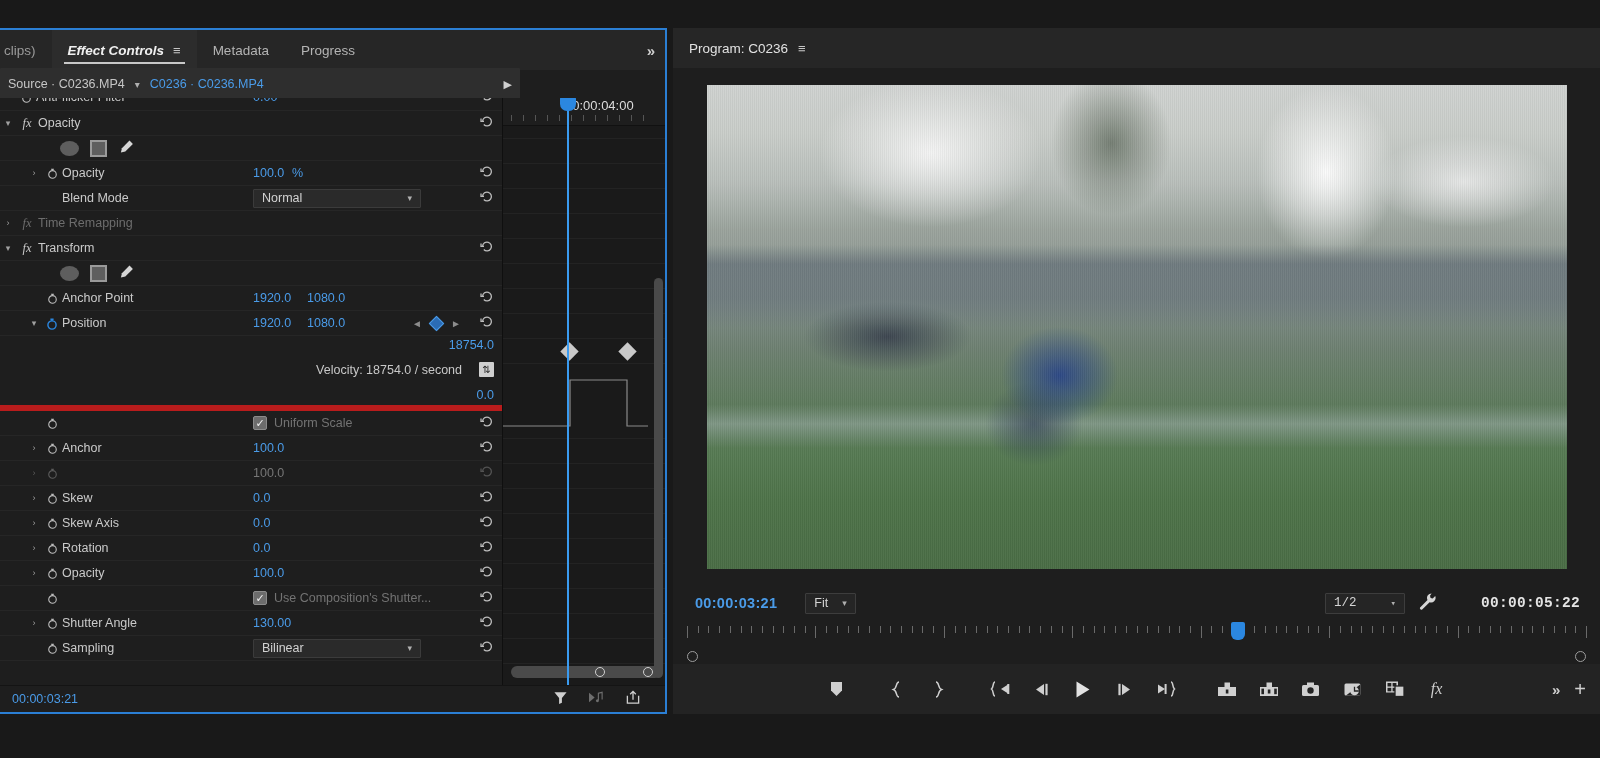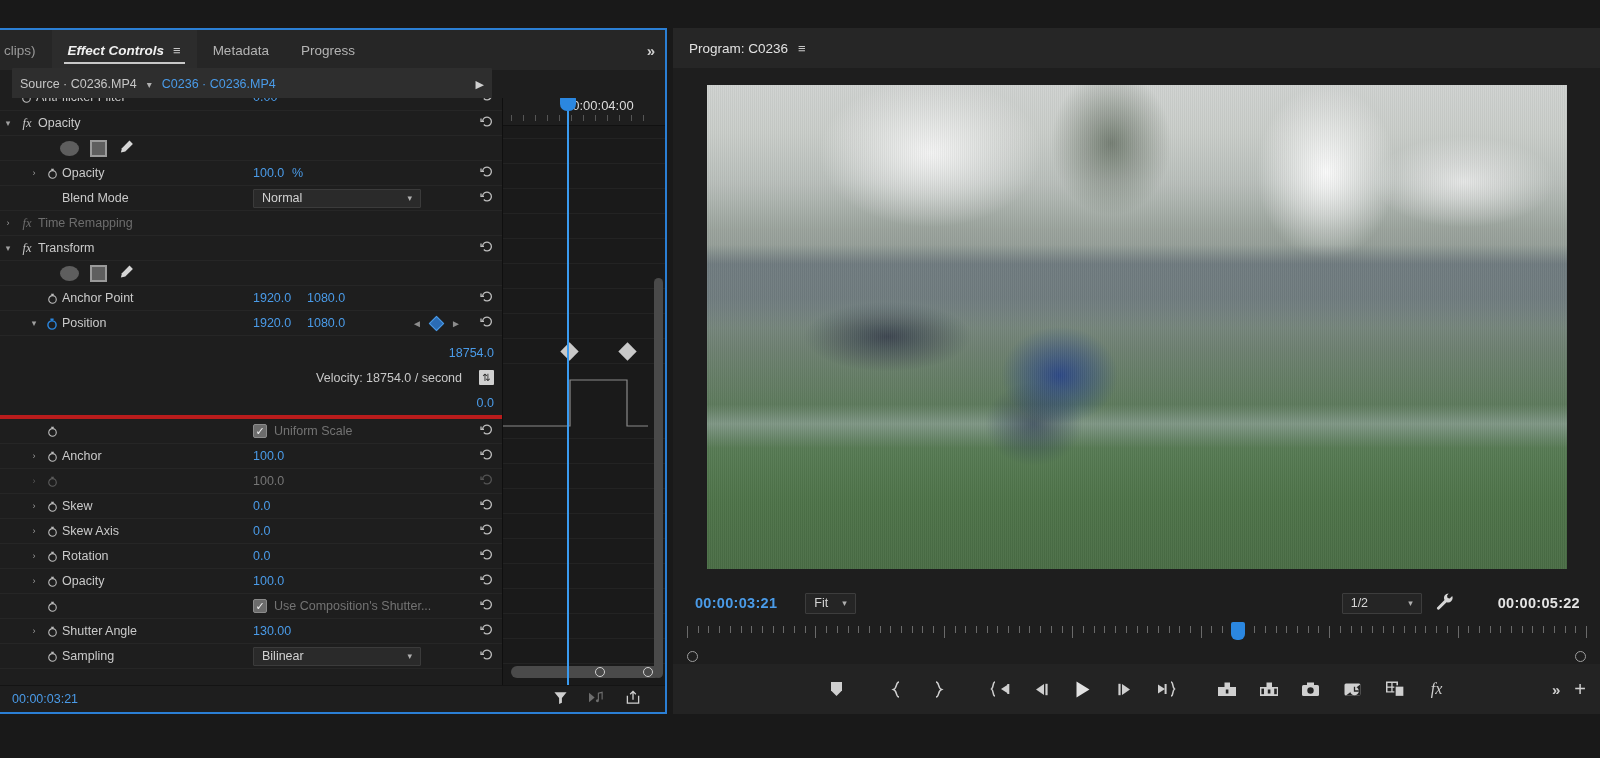--- a/index.html
+++ b/index.html
@@ -38,23 +38,23 @@
   .tab-overflow {
     margin-left: auto; display: flex; align-items: center;
     padding: 0 10px 0 6px; color: #cfcfcf; font-size: 15px; font-weight: bold;
   }
 
   .clipbar {
     height: 28px; background: #1e1e1e; display: flex; align-items: center;
     flex-shrink: 0; position: relative;
   }
   .clipbox {
-    margin-left: 12px; height: 21px; background: #2e2e2e;
+    margin-left: 0; height: 21px; background: #2e2e2e;
     display: flex; align-items: center; padding: 16px 8px;
-    width: 480px; border-radius: 1px;
+    width: 520px; border-radius: 1px;
   }
   .clipbox .src { color: #c6c6c6; font-size: 12.5px; }
   .clipbox .chev { margin: 0 10px; color: #b0b0b0; font-size: 10px; }
   .clipbox .seq { color: #4a9be8; font-size: 12.5px; }
   .clipbox .play-tri { margin-left: auto; color: #d0d0d0; font-size: 11px; }
 
   
   .ec-body { flex: 1; display: flex; overflow: hidden; position: relative; }
   .params {
     width: 503px; background: #1e1e1e; position: relative;
@@ -108,21 +108,21 @@
   }
   .chktext { position: absolute; color: #737373; font-size: 12.5px; }
   .kfnav {
     position: absolute; display: flex; align-items: center; gap: 9px;
   }
   .kfnav .arr { color: #8d8d8d; font-size: 10px; }
   .kfdia {
     width: 11px; height: 11px; background: #2b6cb5; transform: rotate(45deg);
     border: 1px solid #4a9be8;
   }
-  .velwrap { position: relative; height: 75px; border-bottom: 4px solid #b91c1c; margin-top: 8px; }
+  .velwrap { position: relative; height: 75px; border-bottom: 6px solid #b91c1c; }
   .vel-top { position: absolute; right: 8px; top: 2px; color: #4a9be8; font-size: 12.5px;}
   .vel-mid { position: absolute; right: 40px; top: 27px; color: #c8c8c8; font-size: 12.5px;}
   .vel-btm { position: absolute; right: 8px; top: 52px; color: #4a9be8; font-size: 12.5px;}
   .vel-btn {
     position: absolute; right: 8px; top: 26px; width: 15px; height: 15px;
     background: #d0d0d0; color: #1e1e1e; font-size: 10px;
     display: flex; align-items: center; justify-content: center; border-radius: 1px;
   }
 
   
@@ -203,21 +203,21 @@
   .pm-ctlbar .tc-left {
     margin-left: 22px; color: #4a9be8; font-size: 14.5px; font-weight: bold;
     letter-spacing: .3px;
   }
   .pm-sel {
     height: 21px; background: #252525; border: 1px solid #3d3d3d;
     display: flex; align-items: center; padding: 0 8px; color: #d5d5d5;
     font-size: 12.5px; border-radius: 1px;
   }
   .pm-sel .sc { margin-left: 14px; color: #b0b0b0; font-size: 9px; }
-  .pm-right { margin-left: auto; display: flex; align-items: center; gap: 14px; padding-right: 20px;}
+  .pm-right { margin-left: auto; display: flex; align-items: center; gap: 14px; padding-right: 20px; font-family: Liberation Mono, monospace;}
   .pm-dur { color: #e4e4e4; font-size: 14.5px; font-weight: bold; letter-spacing: .3px; margin-left: 30px; }
   .wrench { color: #d6d6d6; font-size: 16px; }
 
   .pm-scrub { height: 28px; position: relative; background: #1e1e1e; flex-shrink: 0; }
   .pm-ticks { position: absolute; left: 14px; right: 14px; top: 6px; height: 12px; }
   .pm-ticks i { position: absolute; top: 0; width: 1px; background: #6a6a6a; }
   .pm-ph {
     position: absolute; top: 2px; width: 14px; height: 18px; background: #2b87e0;
     border-radius: 2px 2px 6px 6px;
   }

